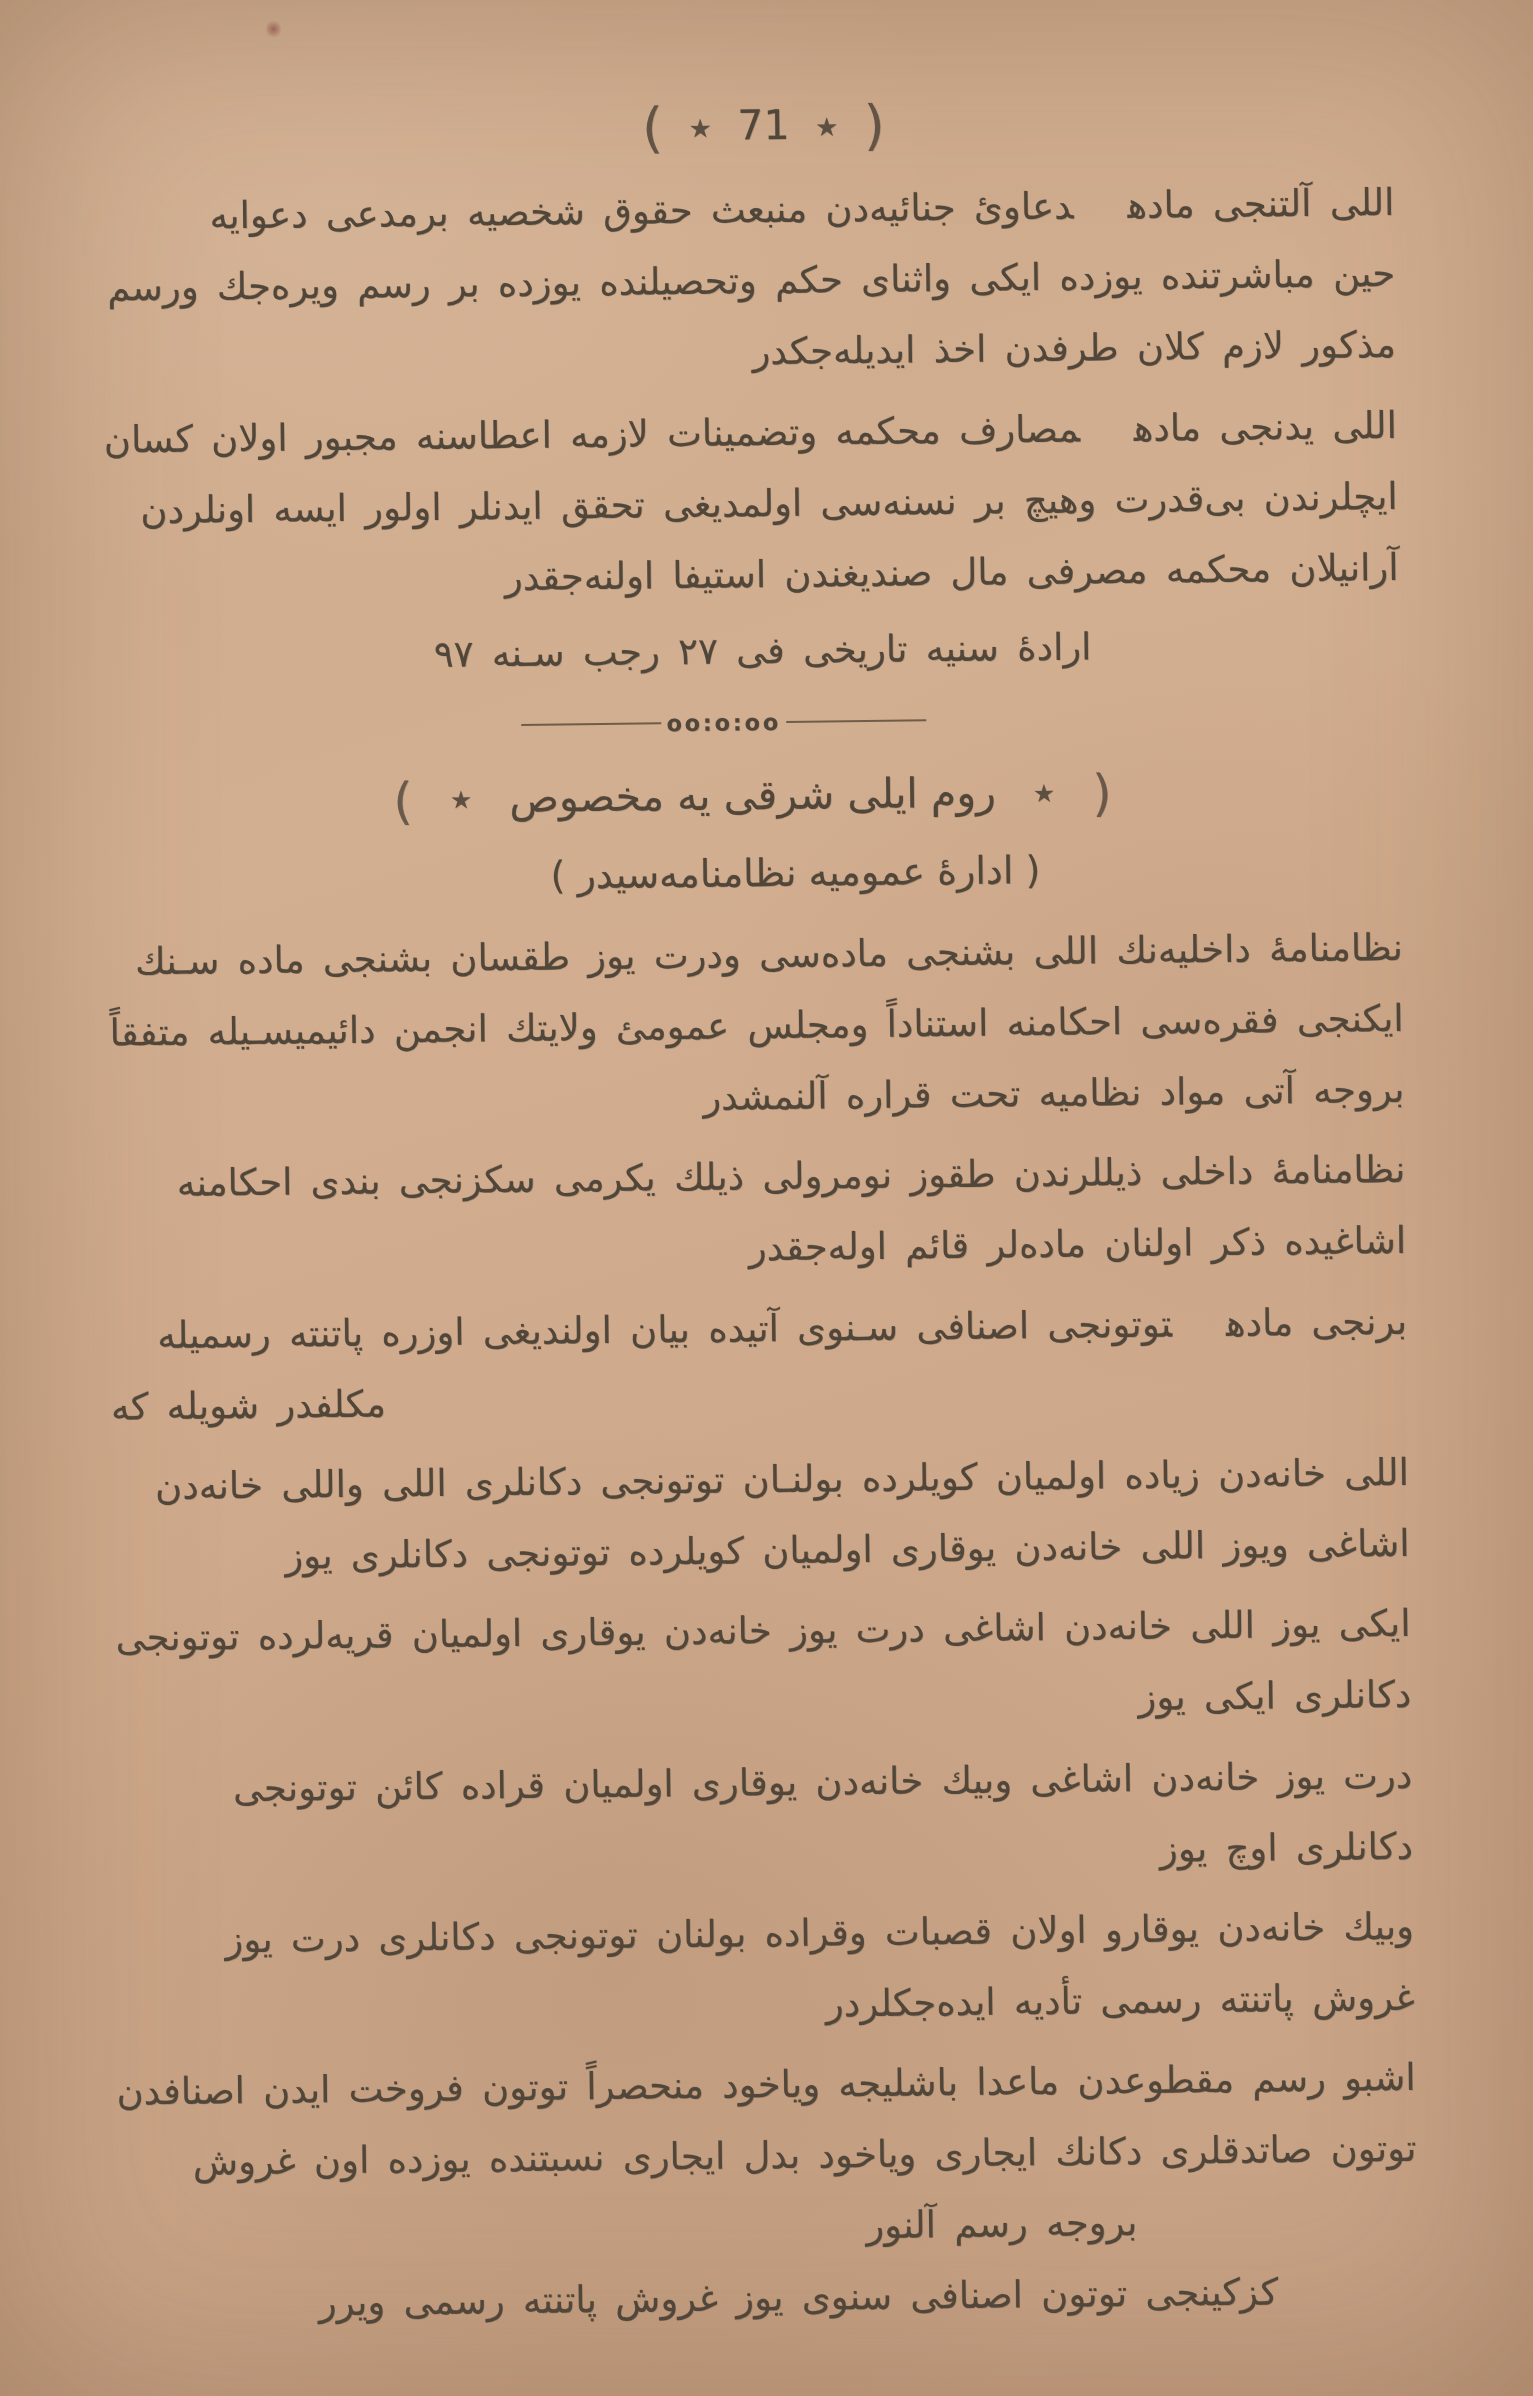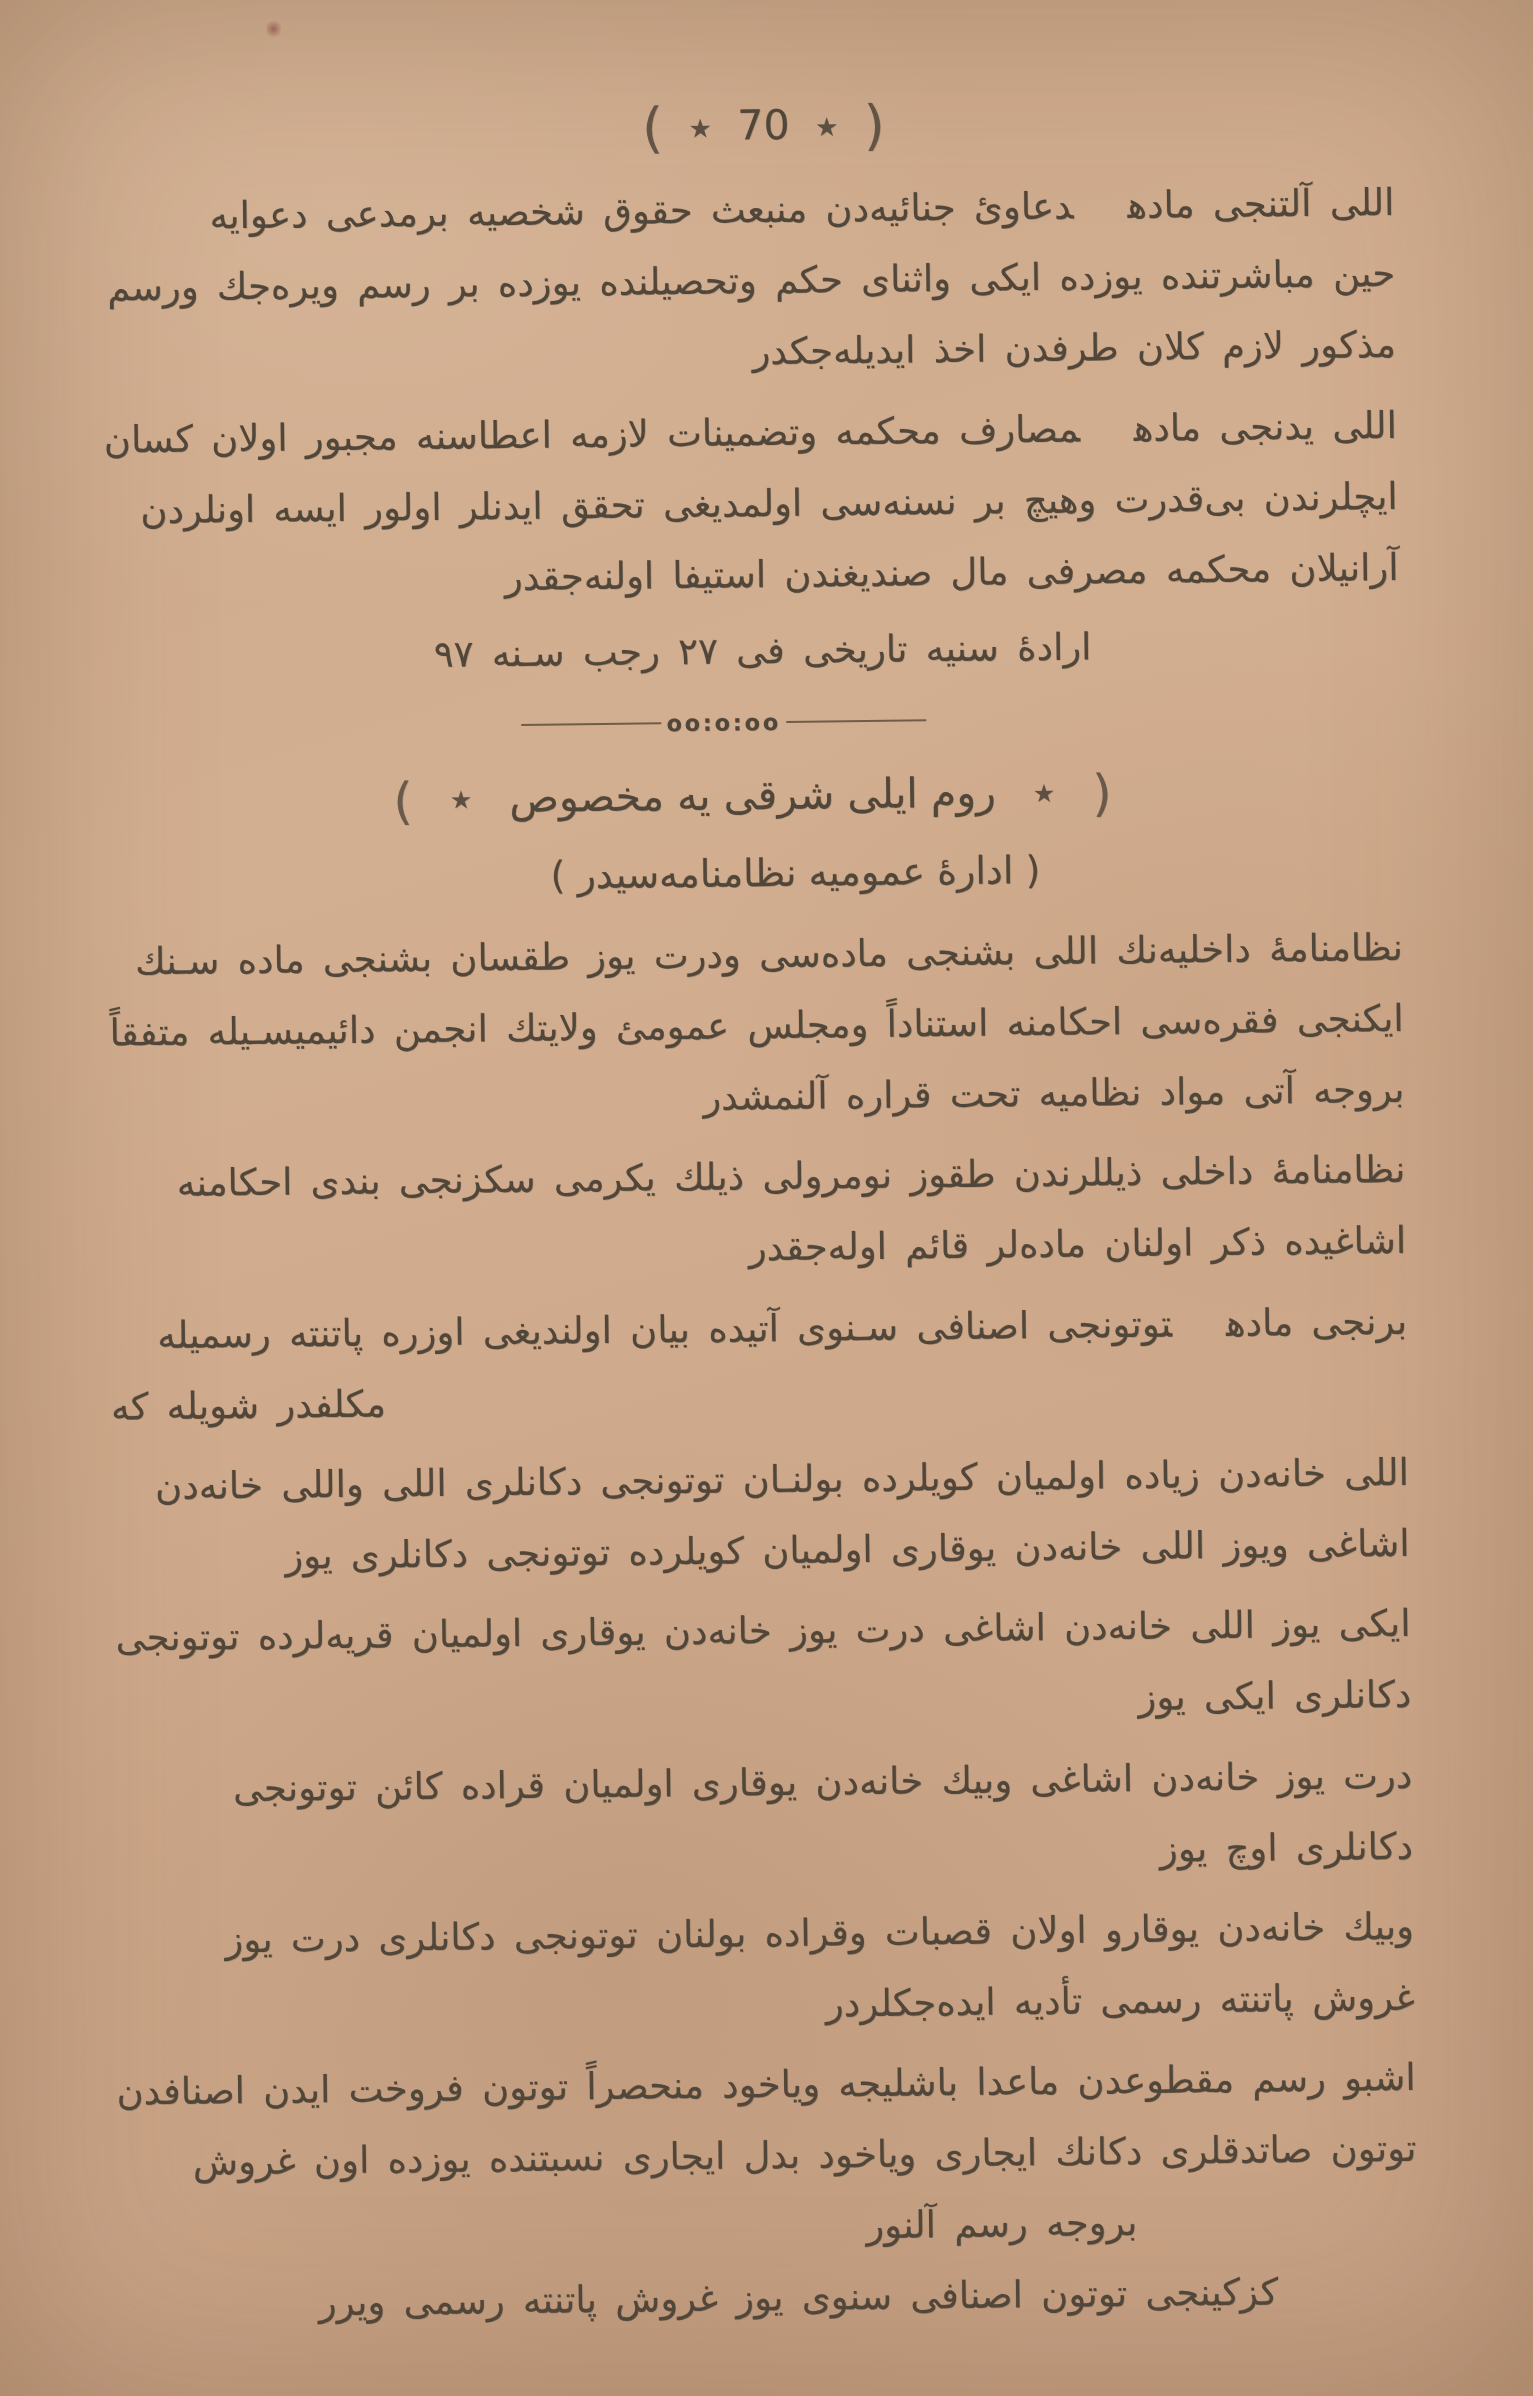--- a/index.html
+++ b/index.html
@@ -76,21 +76,21 @@
 <body>
 
 <div class="paper">
   <div class="stain"></div>
 
   <div class="content ink">
 
     <div class="pagenum-row">
       <span class="frame">(</span>
       <span class="orn">٭</span>
-      <span class="num">70</span>
+      <span class="num">71</span>
       <span class="orn">٭</span>
       <span class="frame">)</span>
     </div>
 
     <div class="line pgap">
       <span class="lbl">اللی آلتنجی ماده</span><span>دعاوئ جنائیه‌دن منبعث حقوق شخصیه برمدعی دعوایه</span>
     </div>
     <div class="line">حین مباشرتنده یوزده ایکی واثنای حکم وتحصیلنده یوزده بر رسم ویره‌جك ورسم</div>
     <div class="line">مذکور لازم کلان طرفدن اخذ ایدیله‌جکدر</div>
 

